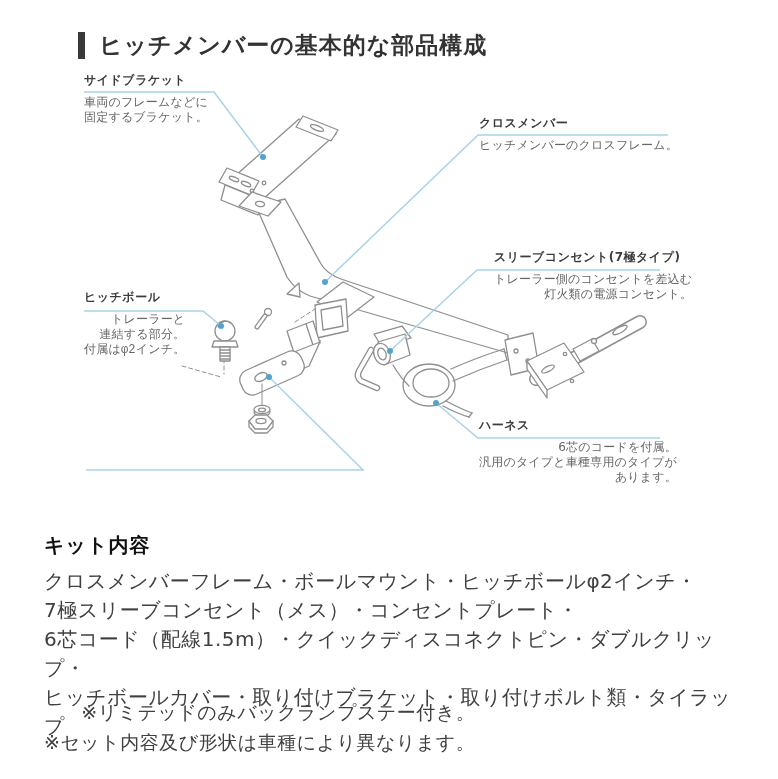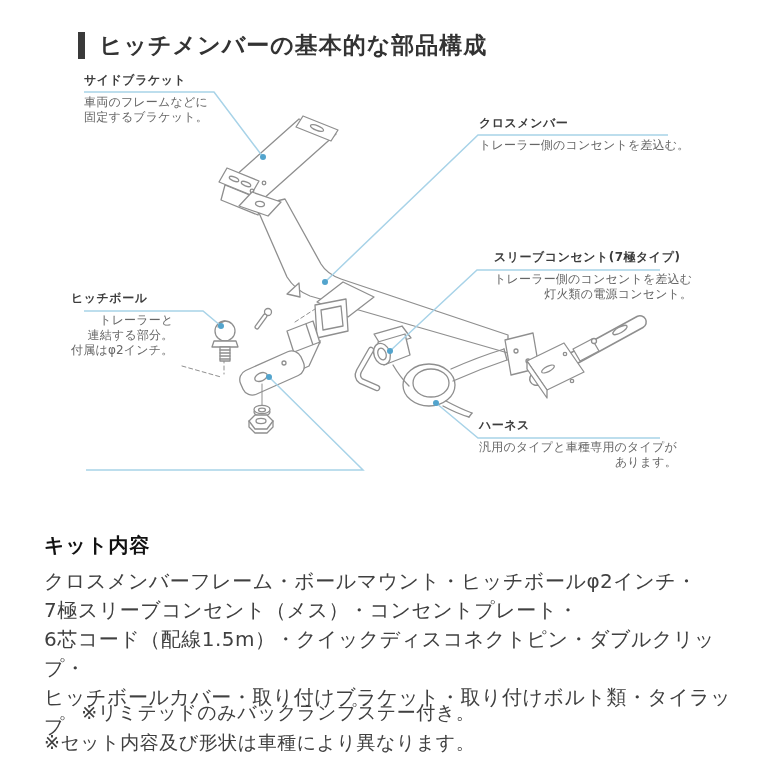--- a/index.html
+++ b/index.html
@@ -10,21 +10,21 @@
   .title-row{position:absolute;left:78px;top:30px;display:flex;align-items:center;}
   .title-bar{width:7px;height:27px;background:#3a3a3a;margin-right:14px;}
   .page-title{font-size:23px;font-weight:700;letter-spacing:1px;color:#333;}
   
   .callout{position:absolute;}
   .callout .h{font-size:12px;font-weight:700;color:#3c3c3c;letter-spacing:.5px;line-height:18px;}
   .callout .d{font-size:12px;color:#666;line-height:15px;letter-spacing:.2px;margin-top:6px;text-align:right;}
   .lbl-side{left:84px;top:71px;}
   .lbl-cross{left:479px;top:114px;}
   .lbl-sleeve{left:478px;top:248px;margin-left:16px;}
-  .lbl-ball{left:71px;top:289px;}
+  .lbl-ball{left:84px;top:289px;font-family:Liberation Mono, monospace;}
   .lbl-harness{left:479px;top:416px;}
   .lbl-mount{left:87px;top:447px;}
   
   svg.art{position:absolute;left:0;top:0;}
   
   .kit{position:absolute;left:44px;top:532px;width:700px;}
   .kit-heading{font-size:20px;font-weight:700;color:#111;letter-spacing:1px;}
   .kit-lines{margin-top:8px;font-size:20px;color:#404040;line-height:29px;letter-spacing:.5px;}
   .kit-notes{position:absolute;left:44px;top:697px;font-size:19px;color:#404040;line-height:30px;letter-spacing:.5px;text-align:right;}
 </style>
@@ -190,21 +190,21 @@
     <div class="h">サイドブラケット</div>
     <div class="d">
       <div>車両のフレームなどに</div>
       <div>固定するブラケット。</div>
     </div>
   </div>
 
   <div class="callout lbl-cross">
     <div class="h">クロスメンバー</div>
     <div class="d">
-      <div>トレーラー側のコンセントを差込む。</div>
+      <div>ヒッチメンバーのクロスフレーム。</div>
     </div>
   </div>
 
   <div class="callout lbl-sleeve">
     <div class="h">スリーブコンセント(7極タイプ)</div>
     <div class="d">
       <div>トレーラー側のコンセントを差込む</div>
       <div>灯火類の電源コンセント。</div>
     </div>
   </div>
@@ -214,20 +214,21 @@
     <div class="d">
       <div>トレーラーと</div>
       <div>連結する部分。</div>
       <div>付属はφ2インチ。</div>
     </div>
   </div>
 
   <div class="callout lbl-harness">
     <div class="h">ハーネス</div>
     <div class="d">
+      <div>6芯のコードを付属。</div>
       <div>汎用のタイプと車種専用のタイプが</div>
       <div>あります。</div>
     </div>
   </div>
 
 
   <div class="kit">
     <div class="kit-heading">キット内容</div>
     <div class="kit-lines">
       <div>クロスメンバーフレーム・ボールマウント・ヒッチボールφ2インチ・</div>

